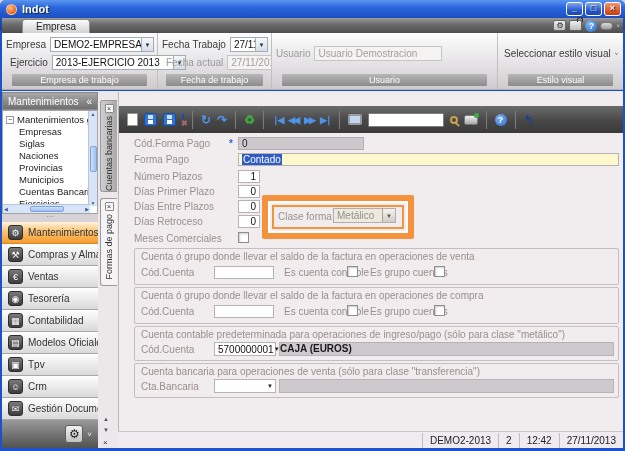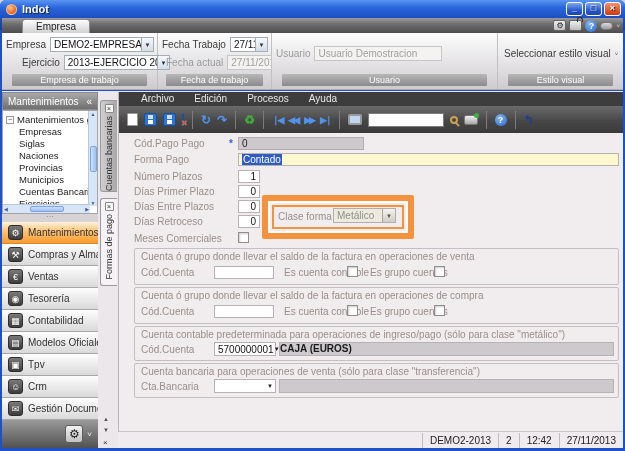--- a/index.html
+++ b/index.html
@@ -146,21 +146,21 @@
 
   <div class="hdr">
     <div class="hgrp" style="left:0;width:156px">
       <div class="hrow" style="left:4px;top:4px;width:148px">
         <span class="hlabel">Empresa</span>
         <span class="combo" style="flex:1">
           <span class="cval">DEMO2-EMPRESA DE DEMOSTRACI...</span>
           <span class="carr">▼</span>
         </span>
       </div>
-      <div class="hrow" style="left:20px;top:22px;width:148px">
+      <div class="hrow" style="left:8px;top:22px;width:176px">
         <span class="hlabel">Ejercicio</span>
         <span class="combo" style="flex:1">
           <span class="cval">2013-EJERCICIO 2013</span>
           <span class="carr">▼</span>
         </span>
       </div>
       <div class="hcap" style="left:10px;right:10px">Empresa de trabajo</div>
     </div>
 
     <div class="hgrp" style="left:156px;width:114px">
@@ -284,26 +284,20 @@
       <span class="vclose">×</span>
       <span class="vtxt">Formas de pago</span>
     </div>
     <span class="vtab-ctl" style="top:324px">▲</span>
     <span class="vtab-ctl" style="top:335px">▼</span>
     <span class="vtab-ctl" style="top:346px;font-size:8px;color:#333">×</span>
   </div>
 
   <div class="main">
 
-    <div class="menubar">
-      <span class="mitem">Archivo</span>
-      <span class="mitem">Edición</span>
-      <span class="mitem">Procesos</span>
-      <span class="mitem">Ayuda</span>
-    </div>
 
     <div class="toolbar">
       <span class="page"></span>
       <span class="floppy"></span>
       <span class="floppy"></span>
       <span class="delwrap"><span class="floppy"></span><span class="redx">×</span></span>
       <span class="tsep"></span>
       <span class="tglyph">↻</span>
       <span class="tglyph">↷</span>
       <span class="tsep"></span>
@@ -317,21 +311,21 @@
       <span class="monitor"></span>
       <input class="tsearch" value="" style="">
       <span class="lens"></span>
       <span class="printer"></span>
       <span class="tsep"></span>
       <span class="helpc">?</span>
       <span class="tsep"></span>
       <span class="backg">↰</span>
     </div>
 
-    <span class="flabel" style="left:15px;top:46px">Cód.Pago Pago</span>
+    <span class="flabel" style="left:15px;top:46px">Cód.Forma Pago</span>
     <span class="req" style="left:110px;top:46px">*</span>
     <span class="ffield grey" style="left:119px;top:45px;width:126px">0</span>
 
     <span class="flabel" style="left:15px;top:62px">Forma Pago</span>
     <span class="ffield yellow" style="left:119px;top:61px;width:381px"><span class="selhl">Contado</span></span>
 
     <span class="flabel" style="left:15px;top:79px">Número Plazos</span>
     <span class="ffield num" style="left:119px;top:78px;width:22px">1</span>
 
     <span class="flabel" style="left:15px;top:94px">Días Primer Plazo</span>

